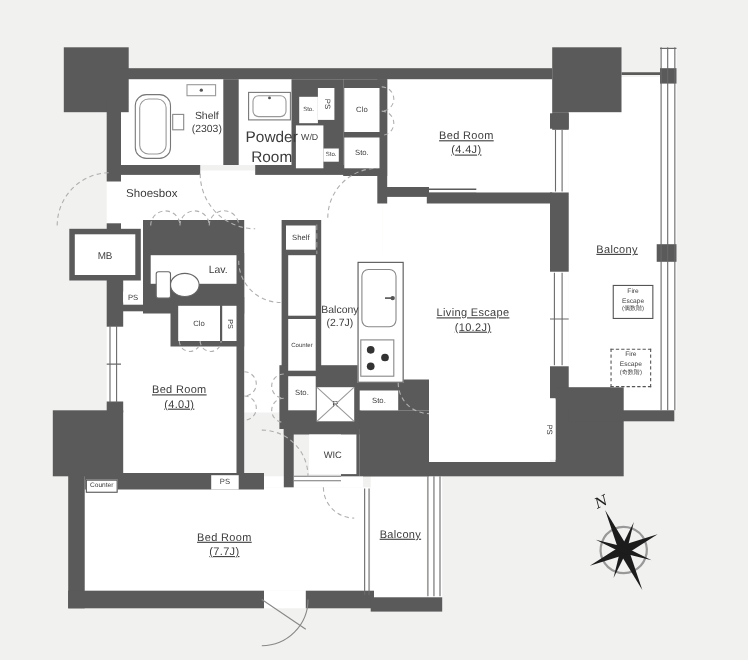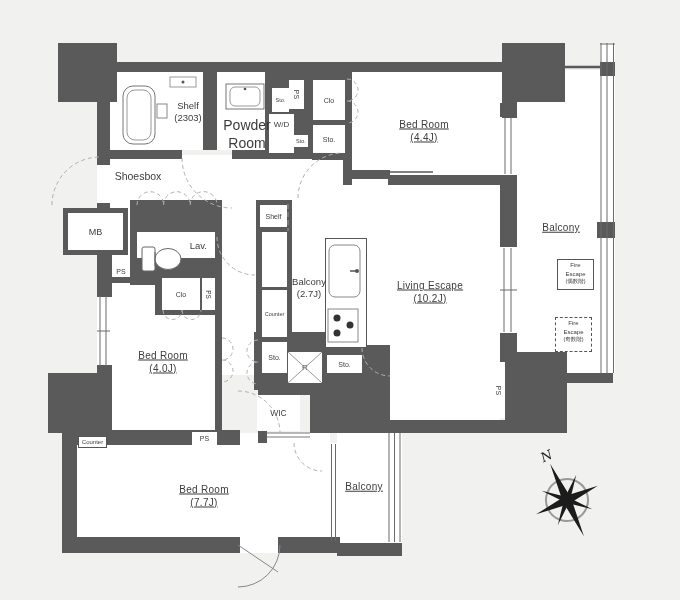--- a/index.html
+++ b/index.html
@@ -138,21 +138,21 @@
     </div>
   <div class="ins small" style="left:192px;top:432px;width:25px;height:13px">
       <span>PS</span>
     </div>
   <div class="ins box-border" style="left:78px;top:436px;width:29px;height:12px;font-size:6px">
       <span>Counter</span>
     </div>
   <div class="ins" style="left:137px;top:232px;width:78px;height:26px;justify-content:flex-end;padding-right:8px;box-sizing:border-box;font-size:9.5px">
       <span>Lav.</span>
     </div>
-  <div class="ins" style="left:257px;top:395px;width:43px;height:36px;font-size:8.5px">
+  <div class="ins" style="left:281px;top:395px;width:43px;height:36px;font-size:8.5px">
       <span>WIC</span>
     </div>
   <div class="kunit" style="left:325px;top:238px;width:42px;height:110px"></div>
 
   <div class="fe" style="left:557px;top:259px;width:37px;height:31px">
     <div>Fire</div>
     <div>Escape</div>
     <div class="jp">(偶数階)</div>
   </div>
   <div class="fe dash" style="left:555px;top:317px;width:37px;height:35px">

